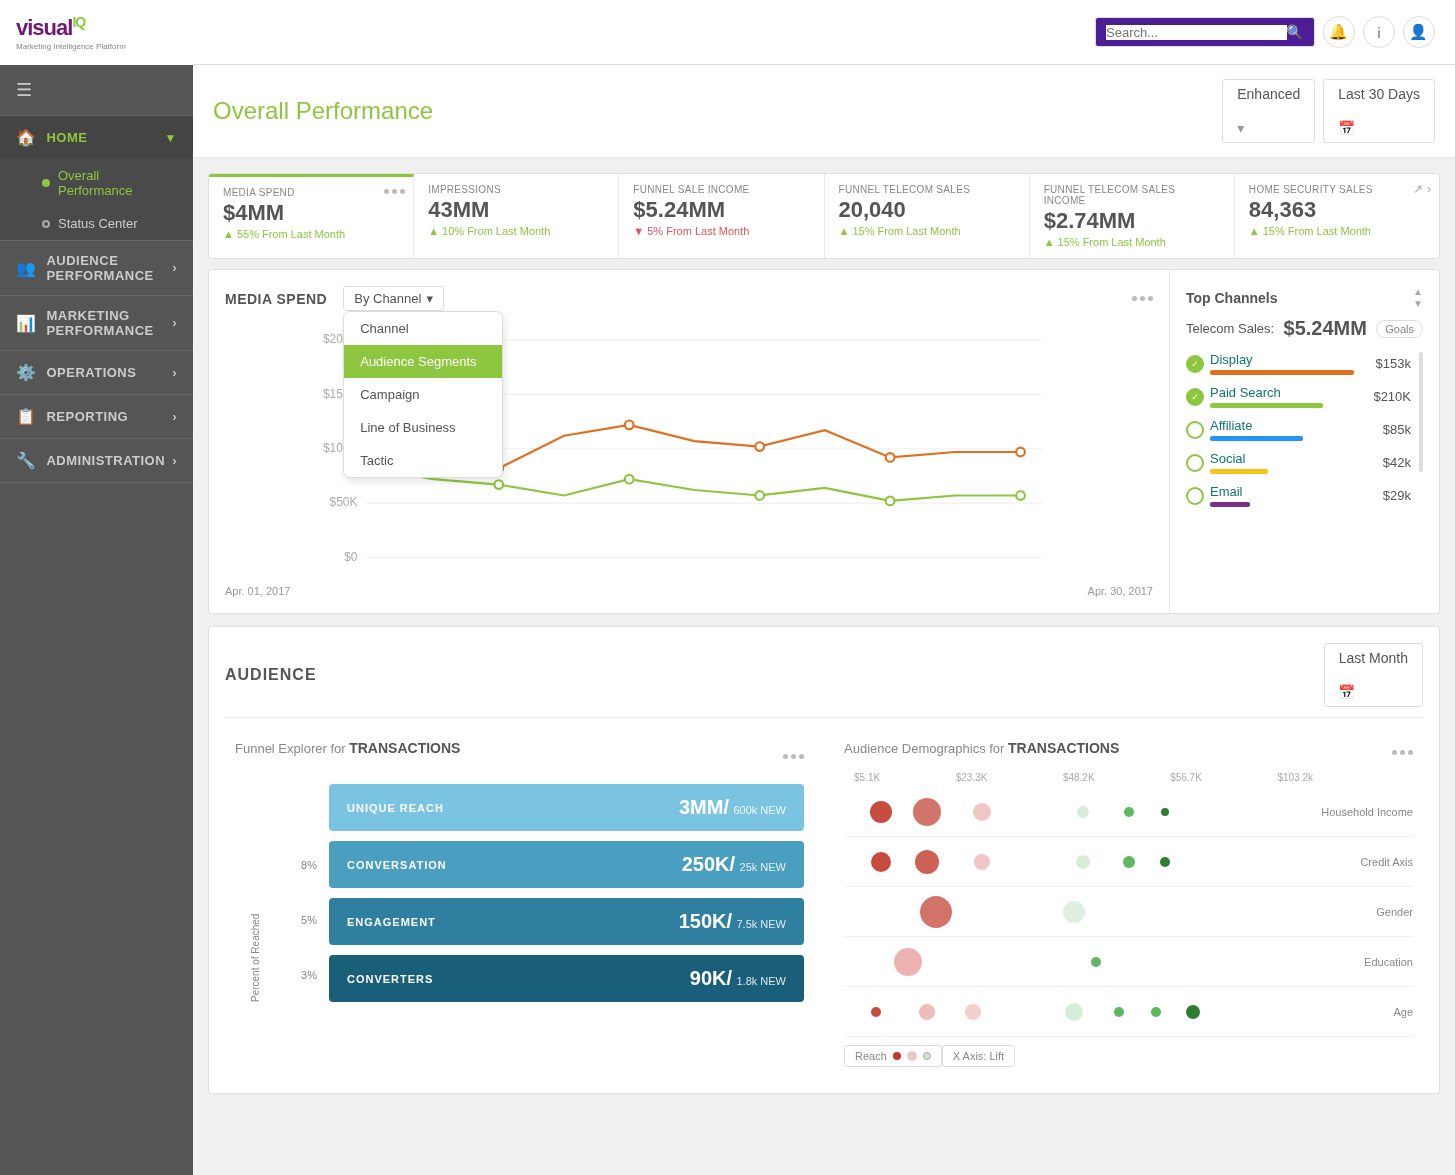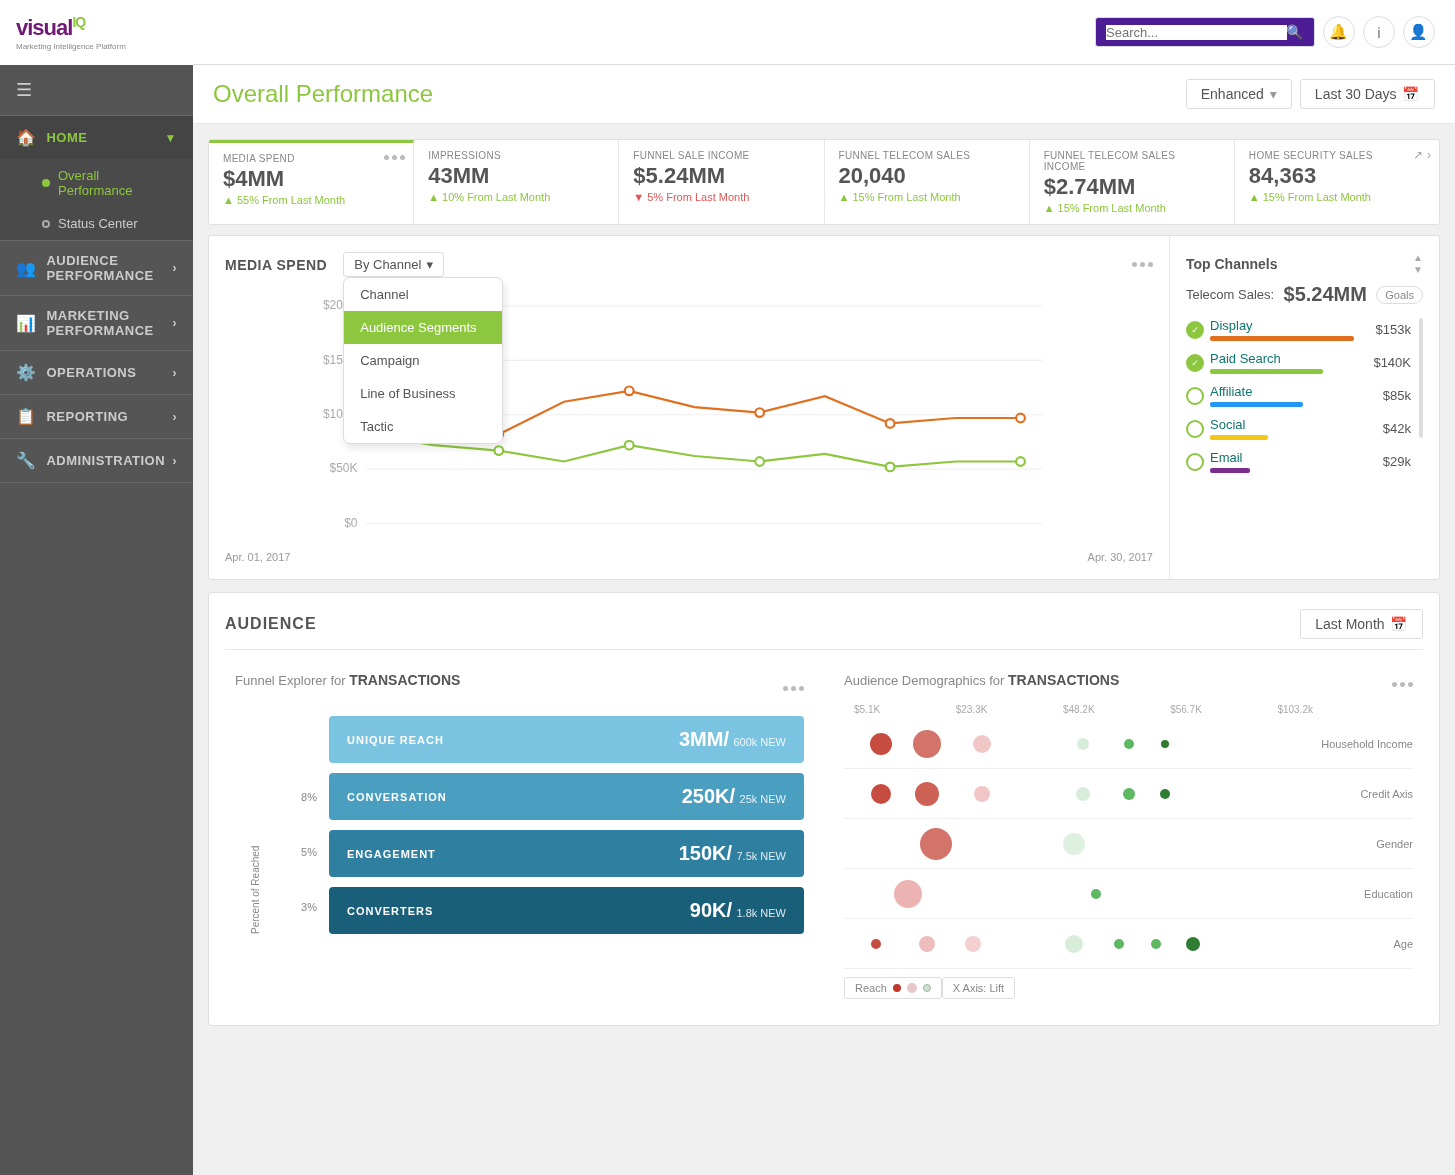--- a/index.html
+++ b/index.html
@@ -139,28 +139,29 @@
       color: #8dc63f;
       font-weight: 300;
     }
     .header-controls {
       display: flex;
       gap: 8px;
     }
     .control-btn {
       display: flex;
       align-items: flex-start;
-      gap: 6px;
+      gap: 18px;
       border: 1px solid #ddd;
       border-radius: 3px;
       padding: 6px 14px;
       font-size: 14px;
       color: #555;
       cursor: pointer;
       background: #fff;
+      flex-direction: column;
     }
     .control-btn .chevron { color: #999; }
 
     
     .kpi-bar {
       display: flex;
       gap: 0;
       margin: 15px 15px 0;
       background: #fff;
       border: 1px solid #e0e0e0;
@@ -765,21 +766,21 @@
             </div>
             <div class="channel-value">$153k</div>
           </div>
 
           <div class="channel-item">
             <div class="channel-check checked">✓</div>
             <div class="channel-info">
               <div class="channel-name">Paid Search</div>
               <div class="channel-bar" style="background:#8dc63f; width:72%;"></div>
             </div>
-            <div class="channel-value">$140K</div>
+            <div class="channel-value">$210K</div>
           </div>
 
           <div class="channel-item">
             <div class="channel-check"></div>
             <div class="channel-info">
               <div class="channel-name">Affiliate</div>
               <div class="channel-bar" style="background:#2196f3; width:56%;"></div>
             </div>
             <div class="channel-value">$85k</div>
           </div>

